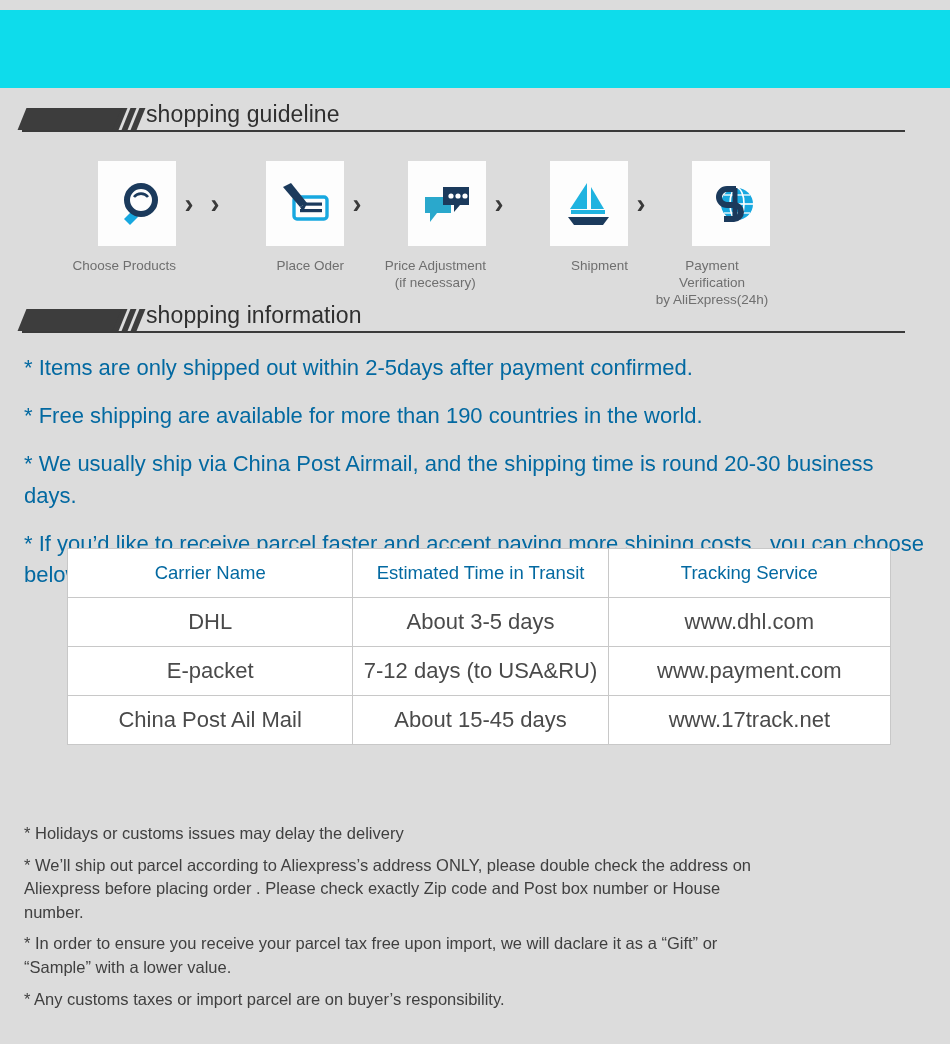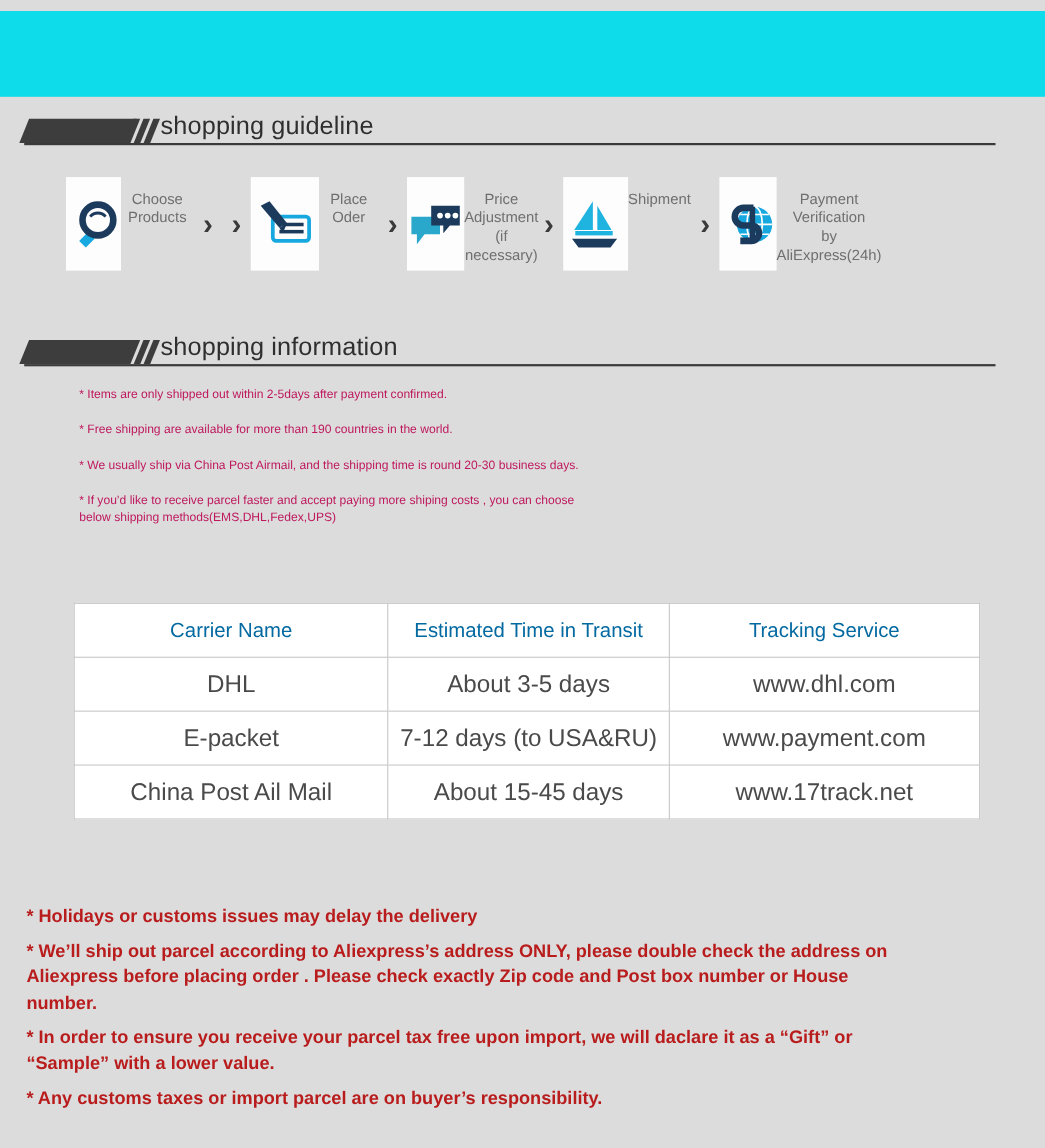--- a/index.html
+++ b/index.html
@@ -82,22 +82,22 @@
     position: absolute;
     left: 60px;
     top: 161px;
     width: 835px;
     display: flex;
     align-items: flex-start;
   }
   .step {
     width: 116px;
     display: flex;
-    flex-direction: row;
-    align-items: flex-start;
+    flex-direction: column;
+    align-items: flex-end;
     flex: 0 0 auto;
   }
   .step-box {
     width: 78px;
     height: 85px;
     background: #fdfdfd;
     display: flex;
     align-items: center;
     justify-content: center;
   }
@@ -121,26 +121,25 @@
   }
 
   
   .info-block {
     position: absolute;
     left: 24px;
     top: 352px;
     width: 905px;
   }
   .info-line {
-    font-size: 11px;
+    font-size: 22px;
     line-height: 1.45;
-    color: #be185d;
+    color: #0369a1;
     margin-bottom: 16px;
     white-space: pre-line;
-    margin-left: 48px;
   }
 
   
   .carrier-table {
     position: absolute;
     left: 67px;
     top: 548px;
     width: 824px;
     border-collapse: collapse;
     background: #ffffff;
@@ -162,24 +161,23 @@
   
   .notes-block {
     position: absolute;
     left: 24px;
     top: 822px;
     width: 910px;
   }
   .note-line {
     font-size: 16.5px;
     line-height: 1.43;
-    color: #b91c1c;
+    color: #404040;
     margin-bottom: 8px;
     white-space: pre-line;
-    font-weight: bold;
   }
 
   svg { display: block; }
 </style>
 </head>
 <body>
 
 <div id="page">
 
   <div class="banner"></div>

